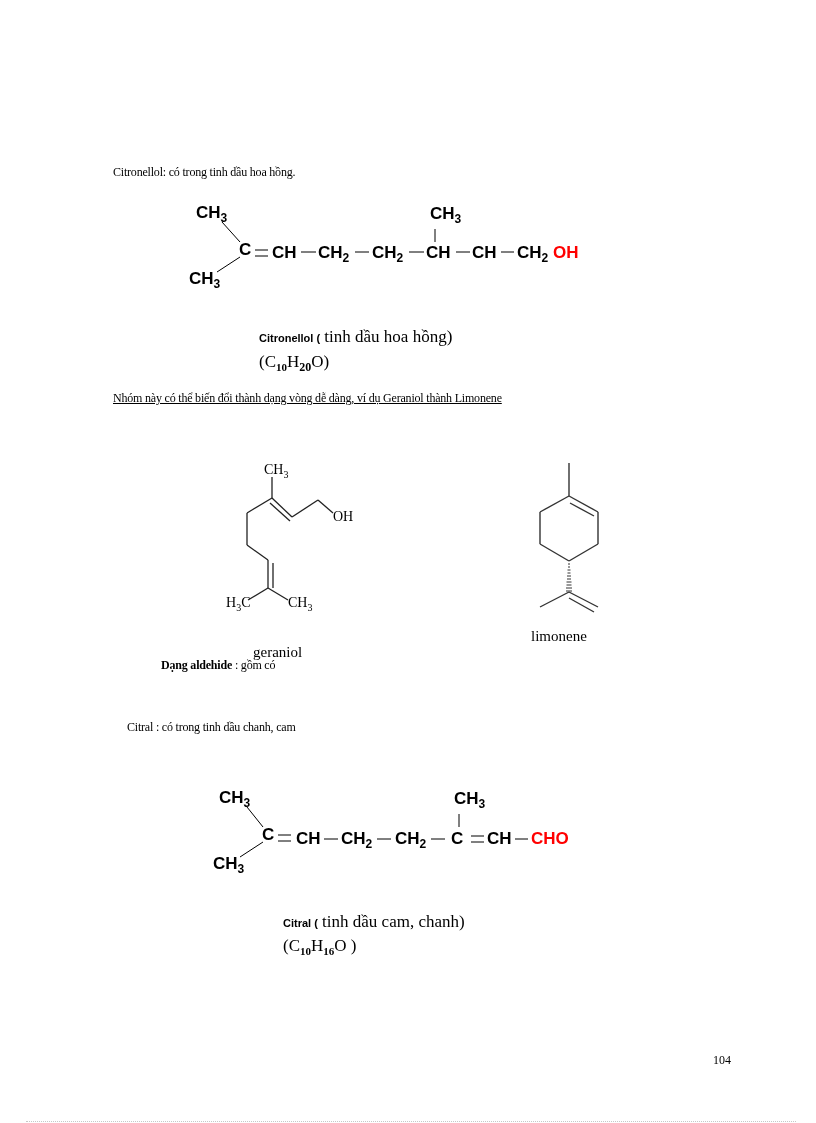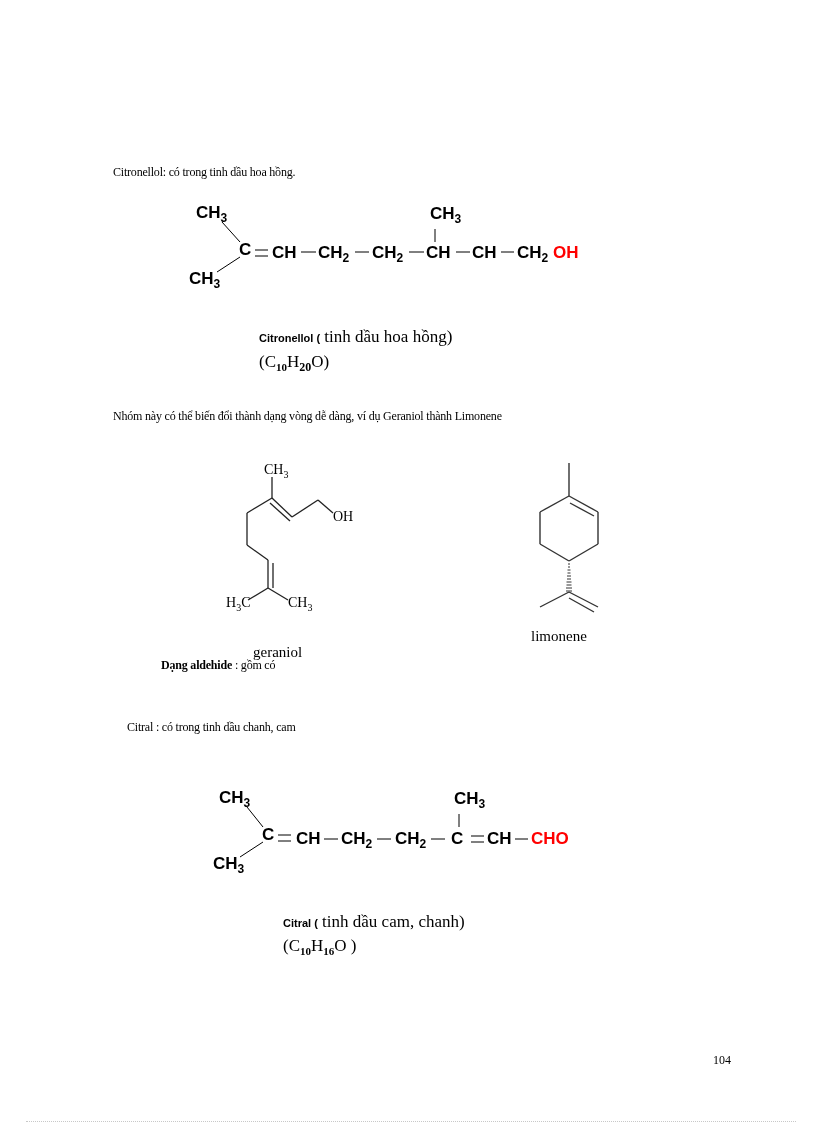--- a/index.html
+++ b/index.html
@@ -49,21 +49,21 @@
   <span class="abs sans formula red" style="left:553px; top:243px;">OH</span>
 </div>
 
 <div class="abs" style="left:259px; top:327px;">
   <span class="sans caption-bold">Citronellol (</span><span class="serif caption-rest"> tinh dầu hoa hồng)</span>
 </div>
 <div class="abs serif caption-rest" style="left:259px; top:352px;">
   <span>(C</span><sub style="font-size:11px; font-weight:bold;">10</sub><span>H</span><sub style="font-size:12px; font-weight:bold;">20</sub><span>O)</span>
 </div>
 
-<div class="abs serif para" style="left:113px; top:409px;">Nhóm này có thể biến đổi thành dạng vòng dễ dàng, ví dụ Geraniol thành Limonene</div>
+<div class="abs serif para" style="left:113px; top:391px;text-decoration:underline;">Nhóm này có thể biến đổi thành dạng vòng dễ dàng, ví dụ Geraniol thành Limonene</div>
 
 <div>
   <svg class="svg-abs" style="left:210px; top:455px;" width="160" height="185">
 
     <line x1="62" y1="22" x2="62" y2="43" stroke="#222" stroke-width="1.3"></line>
 
     <line x1="62" y1="43" x2="82" y2="62" stroke="#222" stroke-width="1.3"></line>
     <line x1="60" y1="48" x2="80" y2="66" stroke="#222" stroke-width="1.3"></line>
 
     <line x1="82" y1="62" x2="108" y2="45" stroke="#222" stroke-width="1.3"></line>

